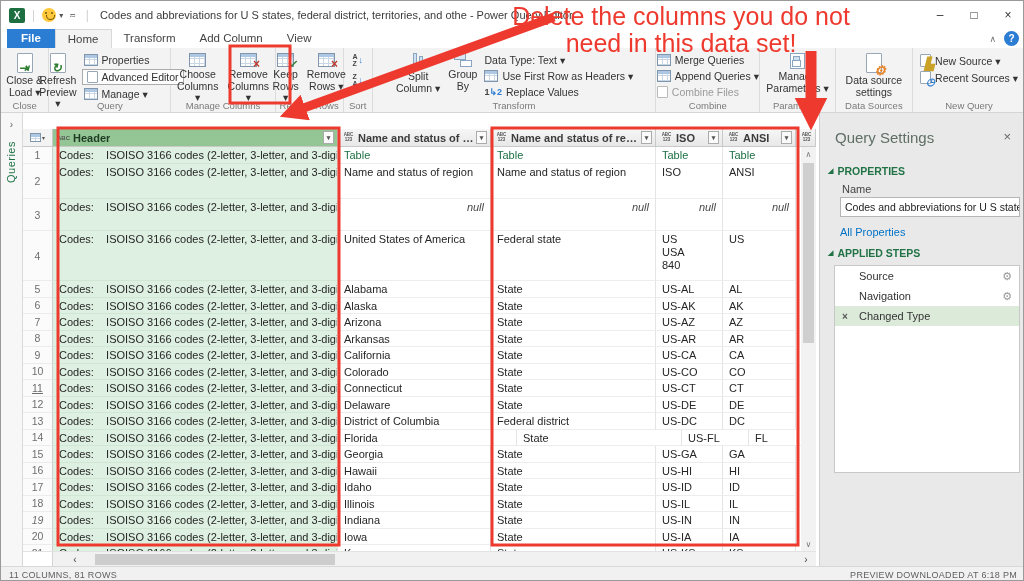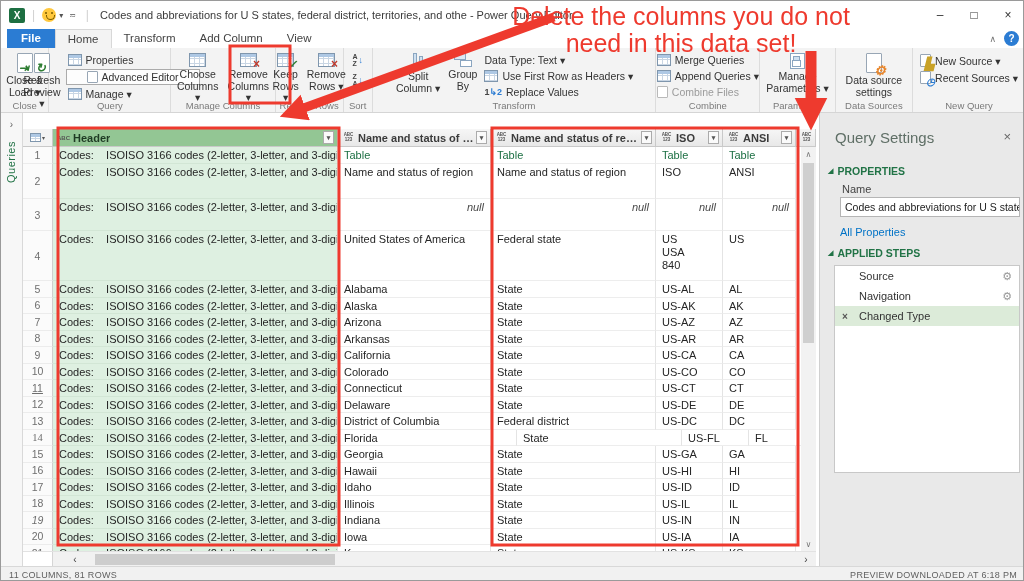--- a/index.html
+++ b/index.html
@@ -27,21 +27,21 @@
   .collapse-ic { font-size:9px; color:#777; }
   .help-ic { width:15px; height:15px; border-radius:50%; background:#2b7cd3; color:#fff; font-size:10px; font-weight:bold; display:flex; align-items:center; justify-content:center; }
 
   
   .ribbon { position:absolute; left:0; top:47px; width:1024px; height:65px; background:#f3f3f3; border-bottom:1px solid #d5d5d5; display:flex; font-size:10.5px; color:#333; }
   .rgroup { position:relative; height:100%; padding:3px 2px 12px; display:flex; align-items:flex-start; justify-content:center; gap:2px; border-right:1px solid #dcdcdc; }
   .rgroup-label { position:absolute; left:0; right:0; bottom:1px; text-align:center; font-size:9.5px; color:#7a7a7a; white-space:nowrap; }
   .bigbtn { display:flex; flex-direction:column; align-items:center; text-align:center; padding:2px 3px; line-height:11.5px; white-space:pre-line; gap:2px; }
   .stack { display:flex; flex-direction:column; justify-content:flex-start; gap:2px; padding-top:2px; }
   .smallbtn { display:flex; align-items:center; gap:4px; white-space:nowrap; padding:1px 2px; line-height:12px; }
-  .smallbtn.boxed { border:1px solid #ababab; background:#fdfdfd; padding:1px 20px; }
+  .smallbtn.boxed { border:1px solid #ababab; background:#fdfdfd; padding:1px 4px; }
   .disabled { color:#9b9b9b; }
   
   .tblic { position:relative; width:17px; height:14px; border:1px solid #7f96ad; background:
     linear-gradient(#aec8e4 0 3px, rgba(0,0,0,0) 3px),
     repeating-linear-gradient(90deg, rgba(0,0,0,0) 0 4px, #c9d6e4 4px 5px),
     repeating-linear-gradient(rgba(0,0,0,0) 0 4px, #c9d6e4 4px 5px), #fff; }
   .tblic.small { width:14px; height:12px; }
   .ov { position:absolute; font-weight:bold; line-height:1; }
   .ov-x { right:-4px; bottom:-4px; color:#c0392b; font-size:12px; }
   .ov-chk { right:-4px; bottom:-4px; color:#2e7d32; font-size:11px; }
@@ -475,21 +475,21 @@
         </div>
         <div class="grow" style="height: 16.5px;">
           <div class="gnum" style="height: 16.5px;">13</div>
           <div class="gcell hc" style="width: 285px;">Codes:    ISOISO 3166 codes (2-letter, 3-letter, and 3-digit codes from I...</div>
           <div class="gcell pre" style="width: 153px;">District of Columbia</div>
           <div class="gcell pre" style="width: 165px;">Federal district</div>
           <div class="gcell pre" style="width: 67px;">US-DC</div>
           <div class="gcell pre" style="width: 73px;">DC</div>
         </div>
         <div class="grow" style="height: 16.5px;">
-          <div class="gnum" style="height: 16.5px; font-family: Liberation Serif, serif;">14</div>
+          <div class="gnum" style="height: 16.5px;">14</div>
           <div class="gcell hc" style="width: 285px;">Codes:    ISOISO 3166 codes (2-letter, 3-letter, and 3-digit codes from I...</div>
           <div class="gcell pre" style="width: 179px;">Florida</div>
           <div class="gcell pre" style="width: 165px;">State</div>
           <div class="gcell pre" style="width: 67px;">US-FL</div>
           <div class="gcell pre" style="width: 73px;">FL</div>
         </div>
         <div class="grow" style="height: 16.5px;">
           <div class="gnum" style="height: 16.5px;">15</div>
           <div class="gcell hc" style="width: 285px;">Codes:    ISOISO 3166 codes (2-letter, 3-letter, and 3-digit codes from I...</div>
           <div class="gcell pre" style="width: 153px;">Georgia</div>

